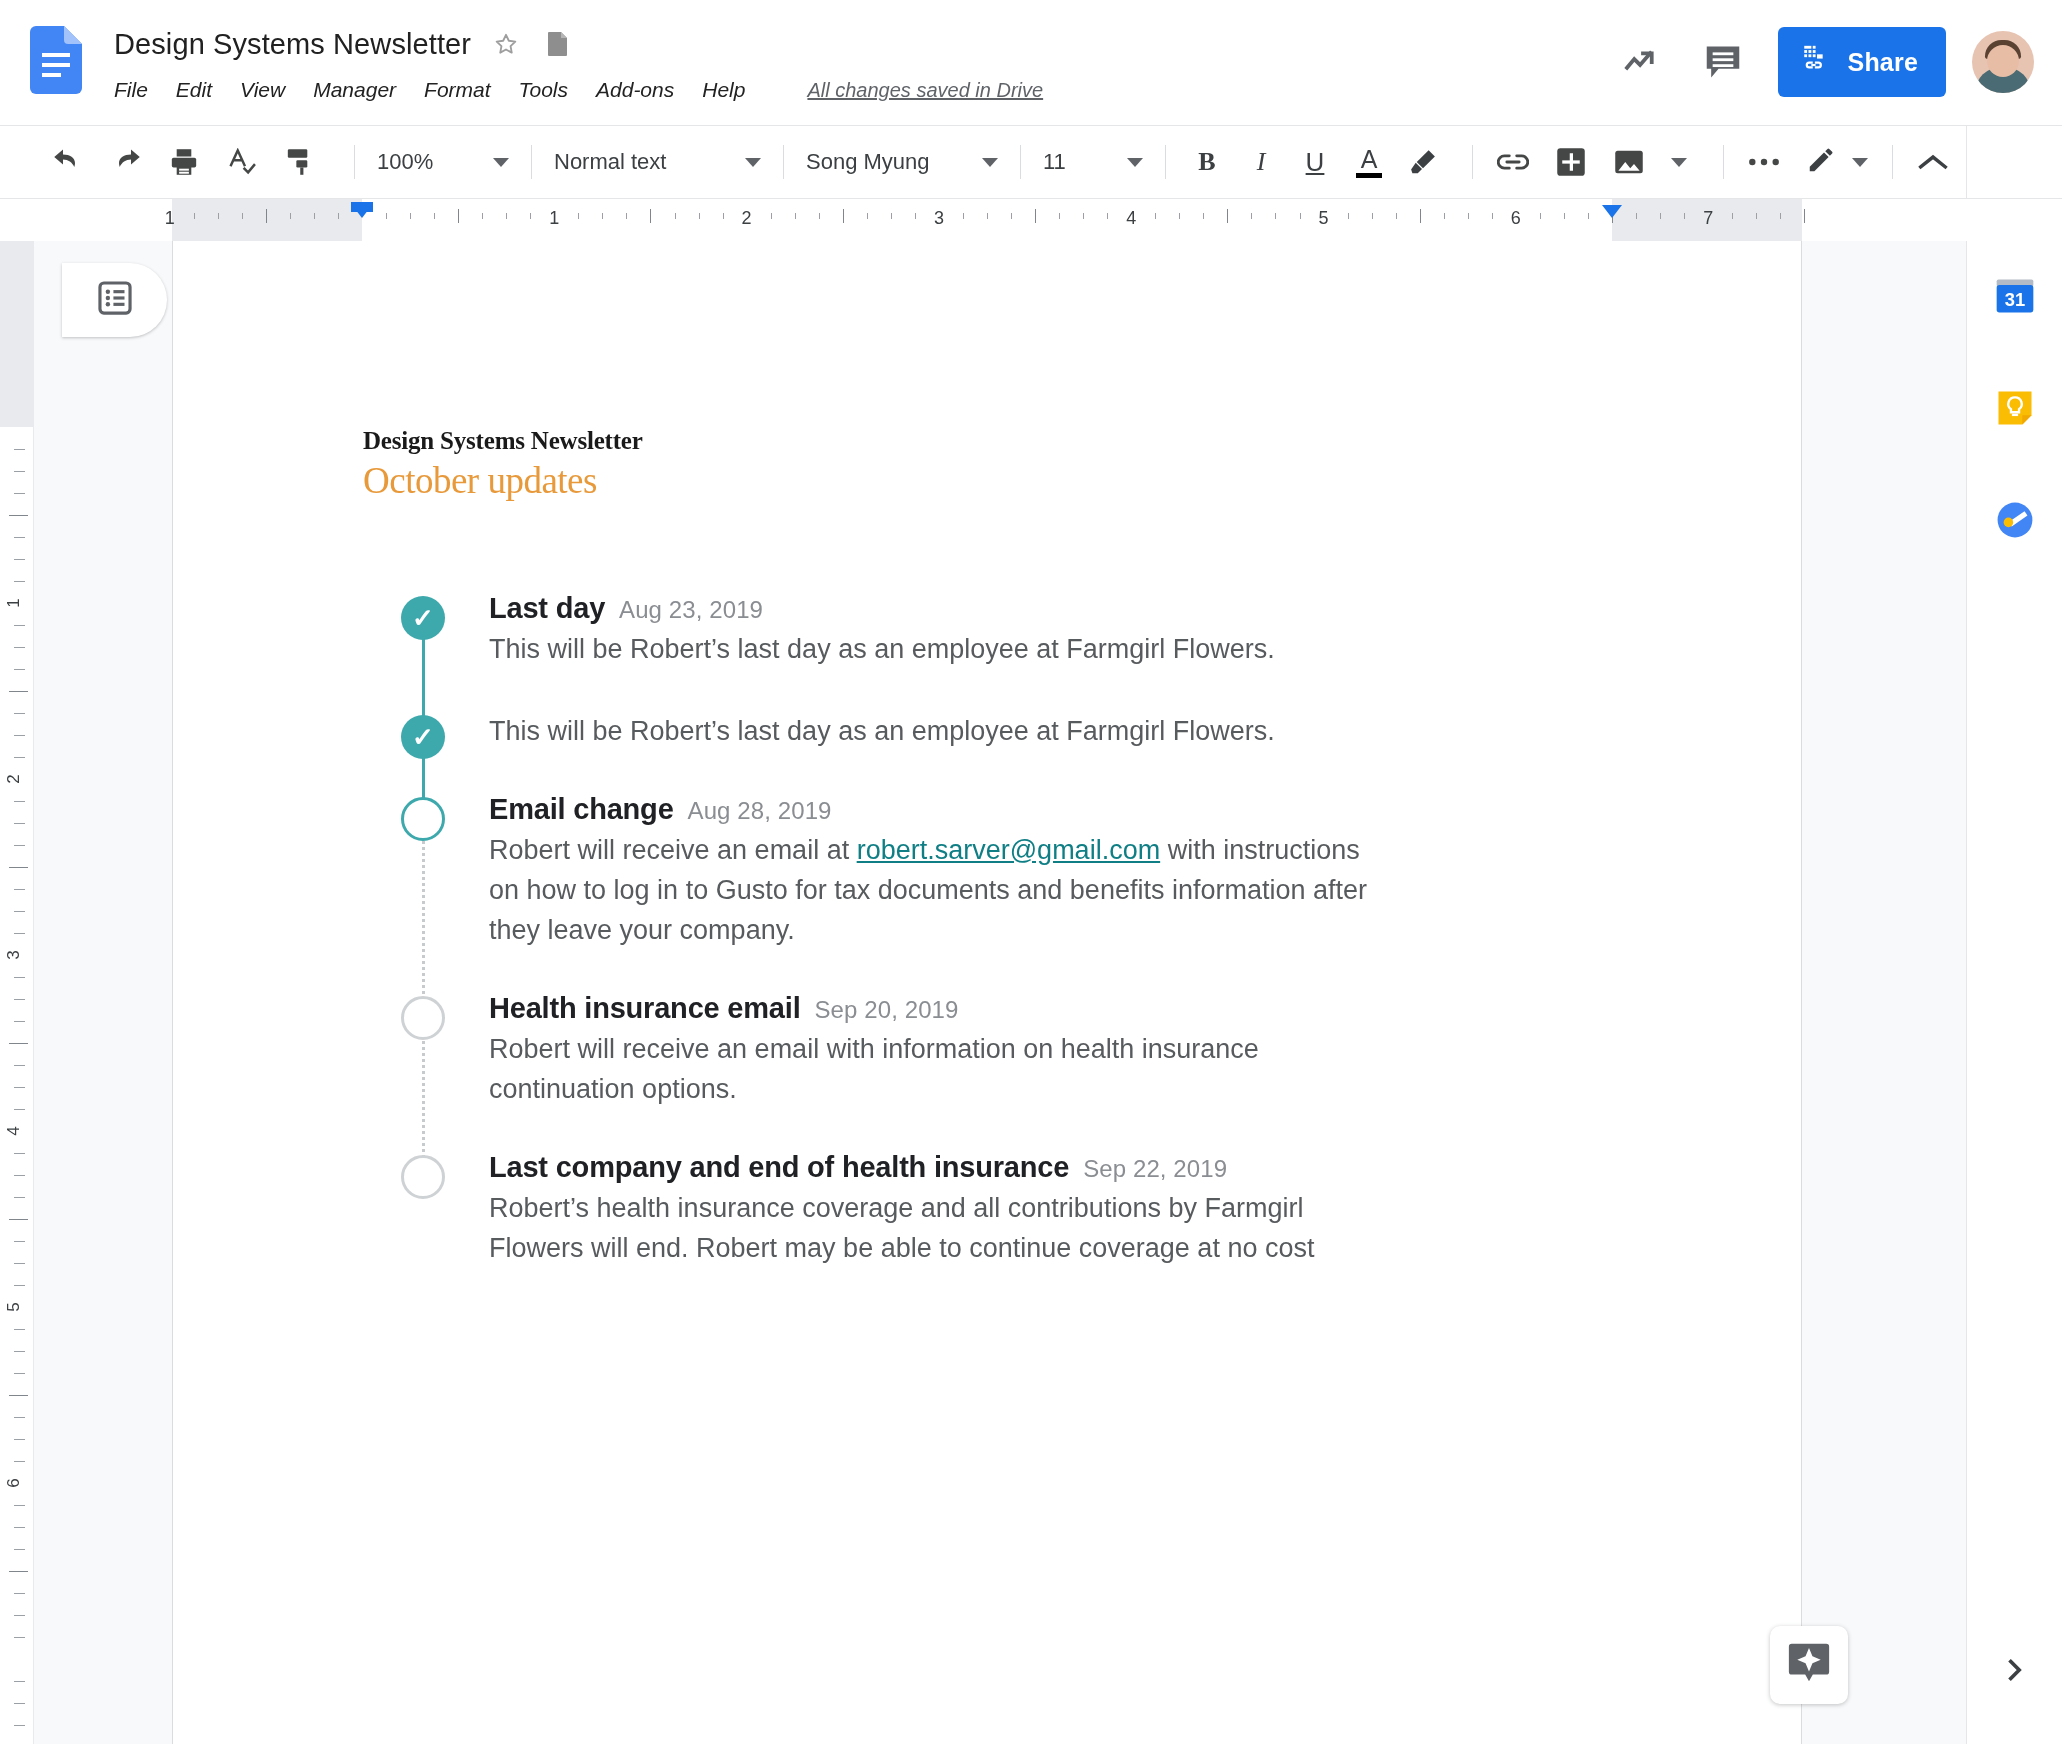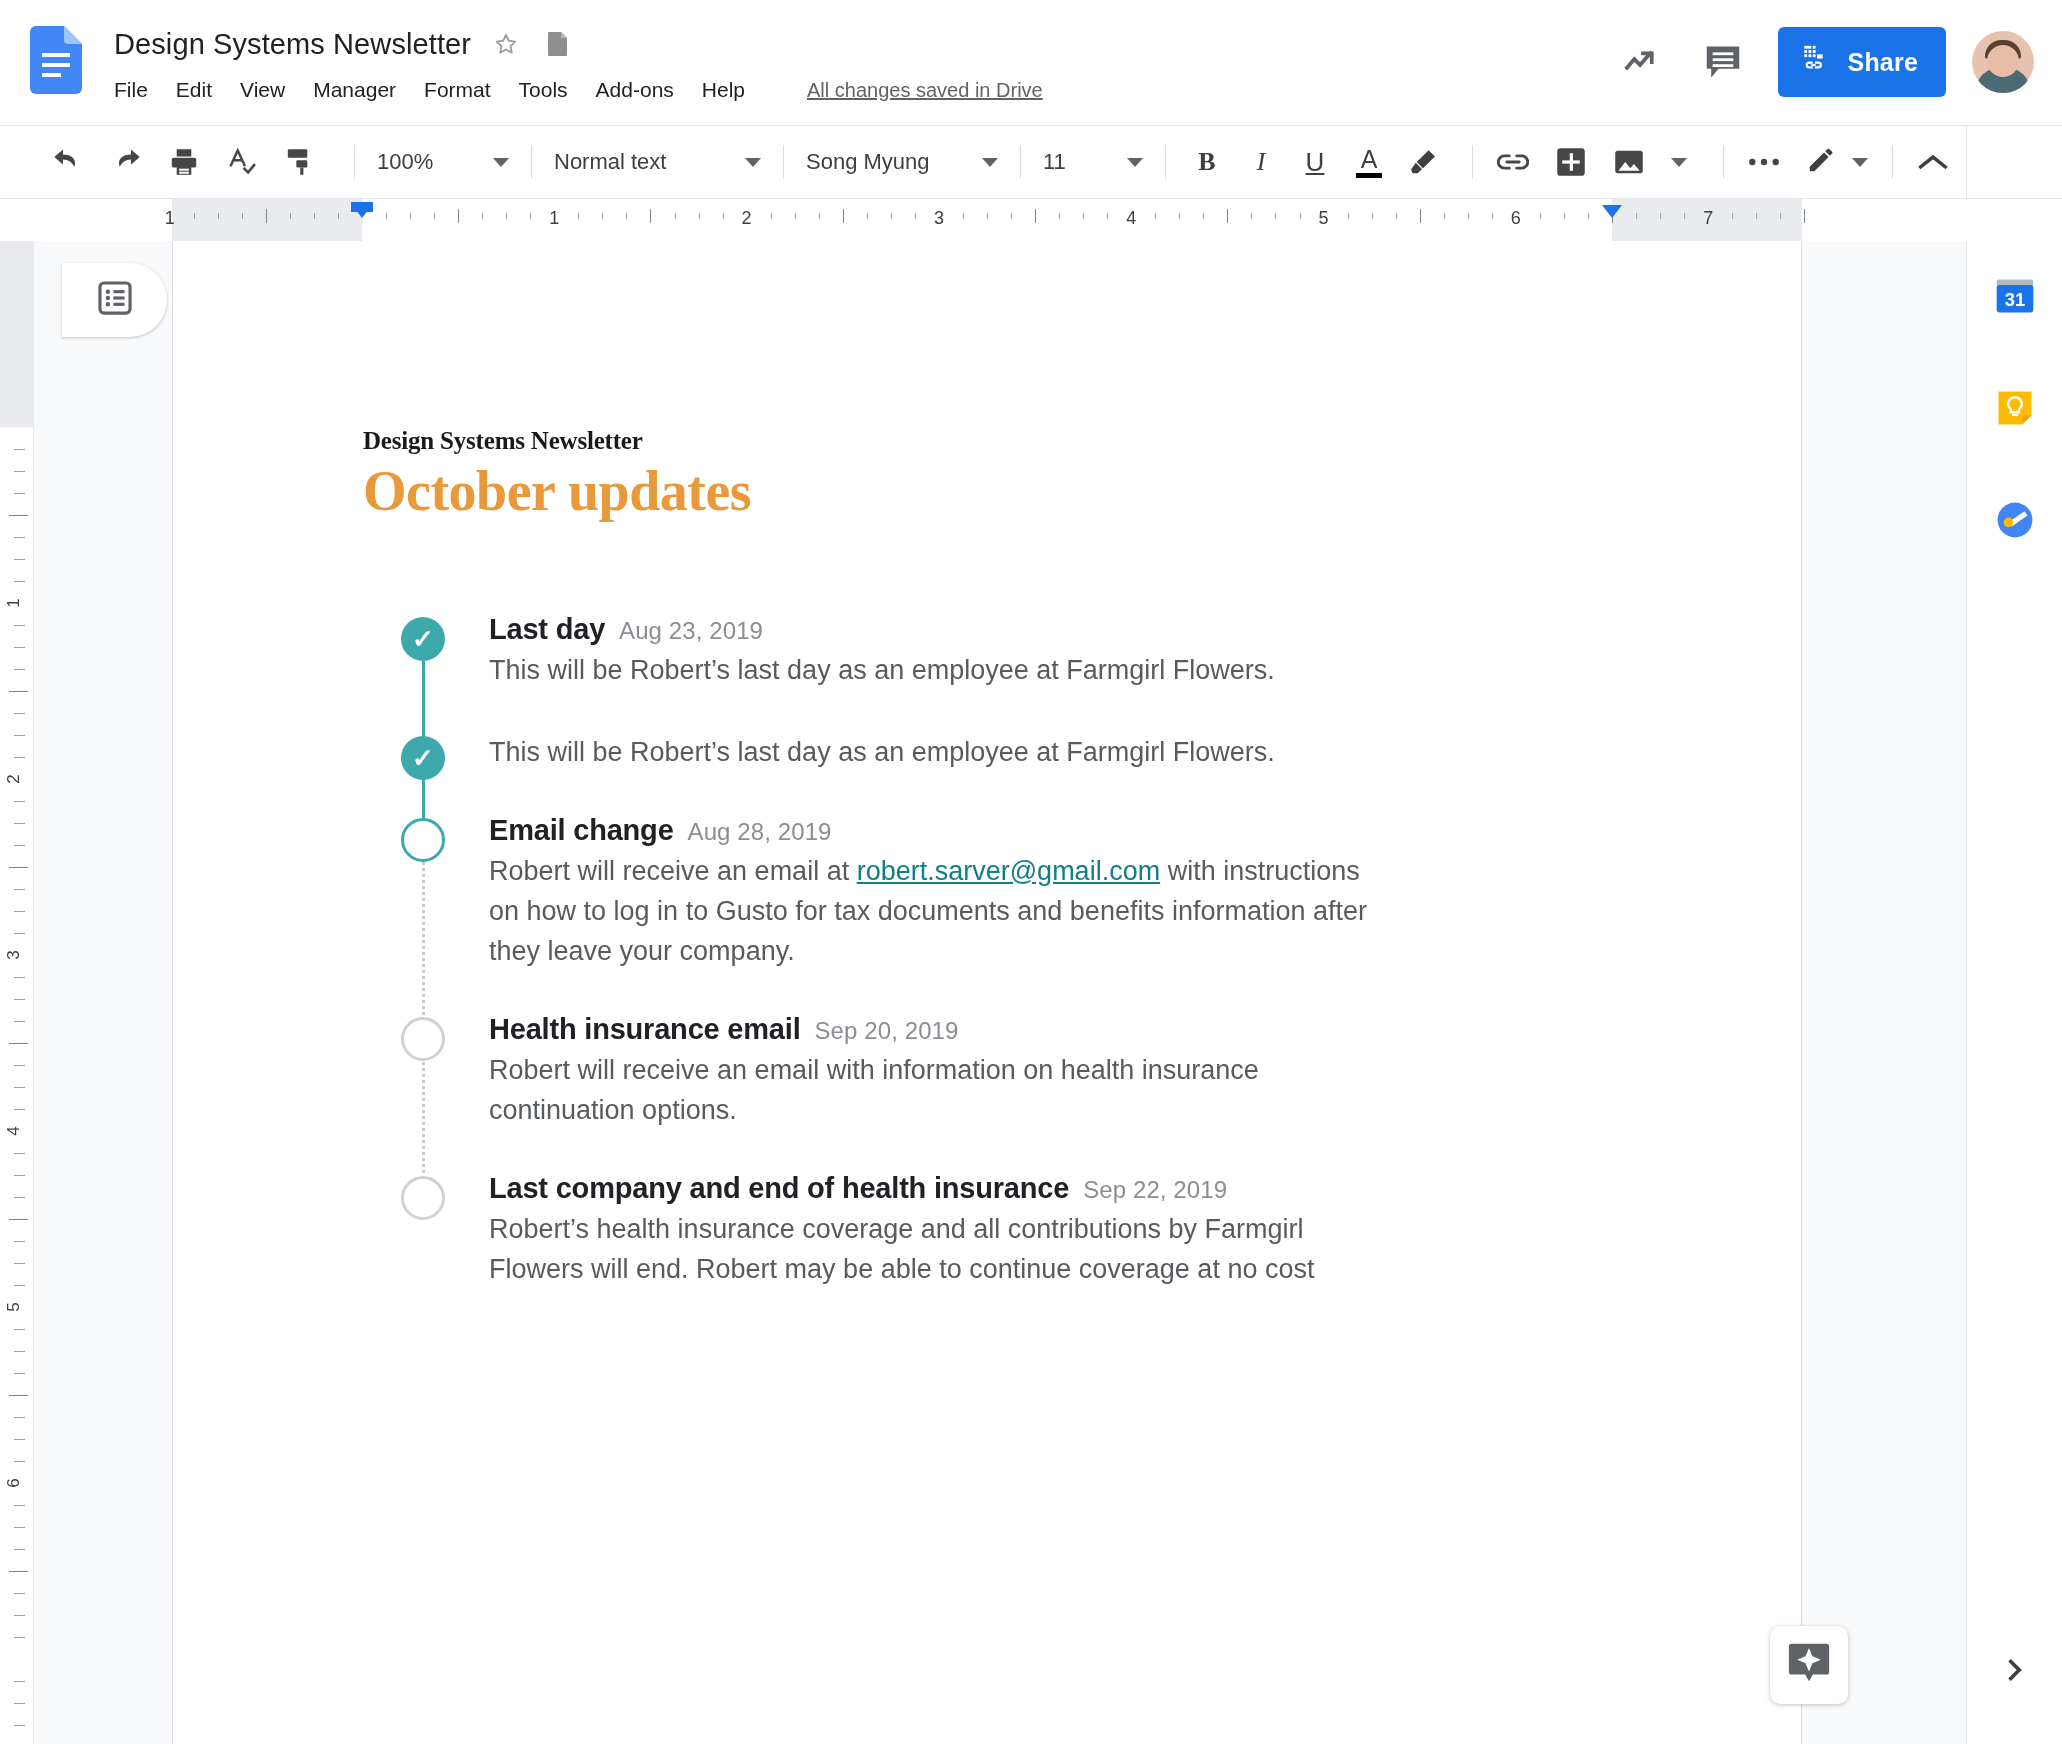--- a/index.html
+++ b/index.html
@@ -69,20 +69,21 @@
     width: 26px; height: 26px;
     color: #8e8e8e;
     display: flex; align-items: center; justify-content: center;
   }
 
   .menu-row {
     display: flex;
     align-items: center;
     height: 40px;
     margin-top: 4px;
+    font-style: italic;
   }
   .menu-item {
     font-size: 21px;
     color: #222222;
     padding: 2px 12px 2px 0;
     margin-right: 16px;
     white-space: nowrap;
     cursor: default;
   }
   .menu-item:first-child { padding-left: 0; }
@@ -370,22 +371,22 @@
   .kicker {
     font-family: "Liberation Serif", serif;
     font-weight: bold;
     font-size: 25px;
     color: #1a1a1a;
     letter-spacing: -0.2px;
     margin: 0 0 6px 0;
   }
   .h1-title {
     font-family: "Liberation Serif", serif;
-    font-weight: bold;
-    font-size: 56px;
+    font-weight: normal;
+    font-size: 37px;
     color: #e8993a;
     letter-spacing: -0.5px;
     line-height: 1.1;
     margin: 0 0 46px 0;
   }
   .para {
     font-size: 30px;
     line-height: 48px;
     color: #3f3f3f;
     margin: 0 0 0 0;

